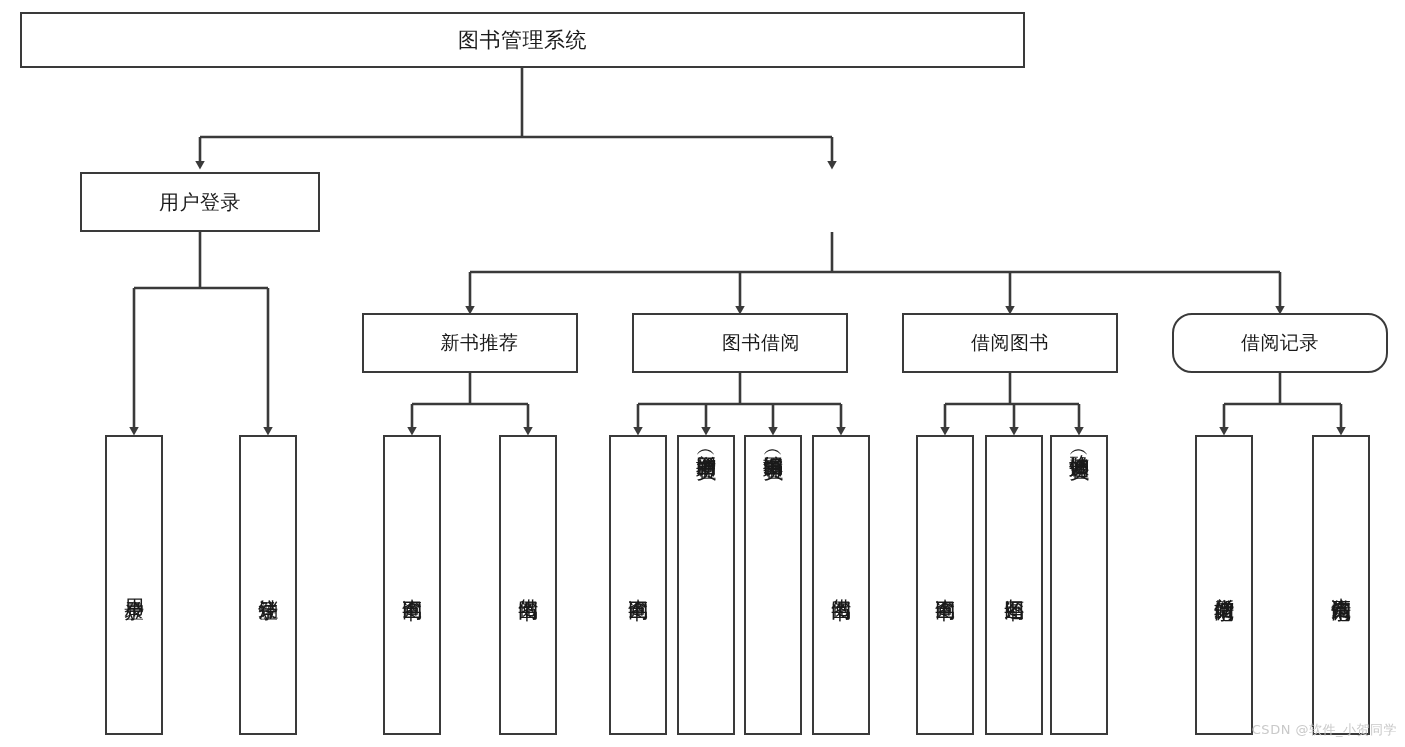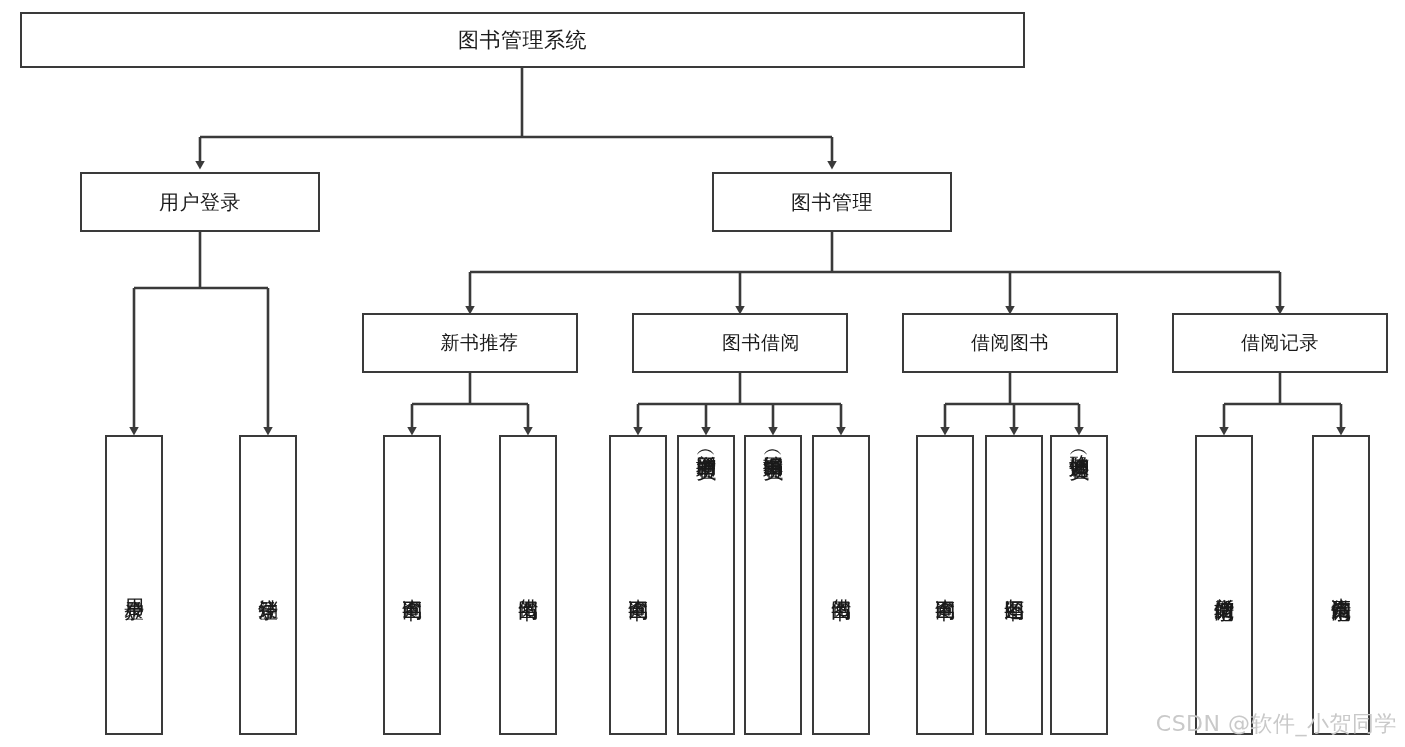--- a/index.html
+++ b/index.html
@@ -73,21 +73,21 @@
     box-sizing: border-box;
   }
   .leaf-inner.centered {
     align-items: center;
     padding-top: 0;
   }
   #watermark {
     position: absolute;
     right: 8px;
     bottom: 8px;
-    font-size: 22px;
+    font-size: 13px;
     color: #c9c9c9;
     letter-spacing: 0.5px;
     z-index: 5;
     white-space: nowrap;
   }
 </style>
 </head>
 <body>
 
 <div id="diagram-root">
@@ -143,37 +143,34 @@
   </svg>
 
   <div class="node node-root" style="left:20px; top:12px; width:1005px; height:56px;">
     <span class="label">图书管理系统</span>
   </div>
 
   <div class="node node-level1" style="left:80px; top:172px; width:240px; height:60px;">
     <span class="label">用户登录</span>
   </div>
 
-  <div class="node node-level1" style="left:712px; top:172px; width:240px; height:60px;">
-    <span class="label">图书管理</span>
-  </div>
 
   <div class="node node-level2" style="left:362px; top:313px; width:216px; height:60px;padding-left:19px;">
     <span class="label">新书推荐</span>
   </div>
 
   <div class="node node-level2" style="left:632px; top:313px; width:216px; height:60px;padding-left:42px;">
     <span class="label">图书借阅</span>
   </div>
 
   <div class="node node-level2" style="left:902px; top:313px; width:216px; height:60px;">
     <span class="label">借阅图书</span>
   </div>
 
-  <div class="node node-level2" style="left:1172px; top:313px; width:216px; height:60px;">
+  <div class="node node-level2" style="left:1172px; top:313px; width:216px; height:60px;border-radius:20px;">
     <span class="label">借阅记录</span>
   </div>
 
   <div class="node node-leaf" style="left:105px; top:435px; width:58px; height:300px;">
     <span class="leaf-inner centered">
       <span class="label">用户登录</span>
     </span>
   </div>
 
   <div class="node node-leaf" style="left:239px; top:435px; width:58px; height:300px;">

